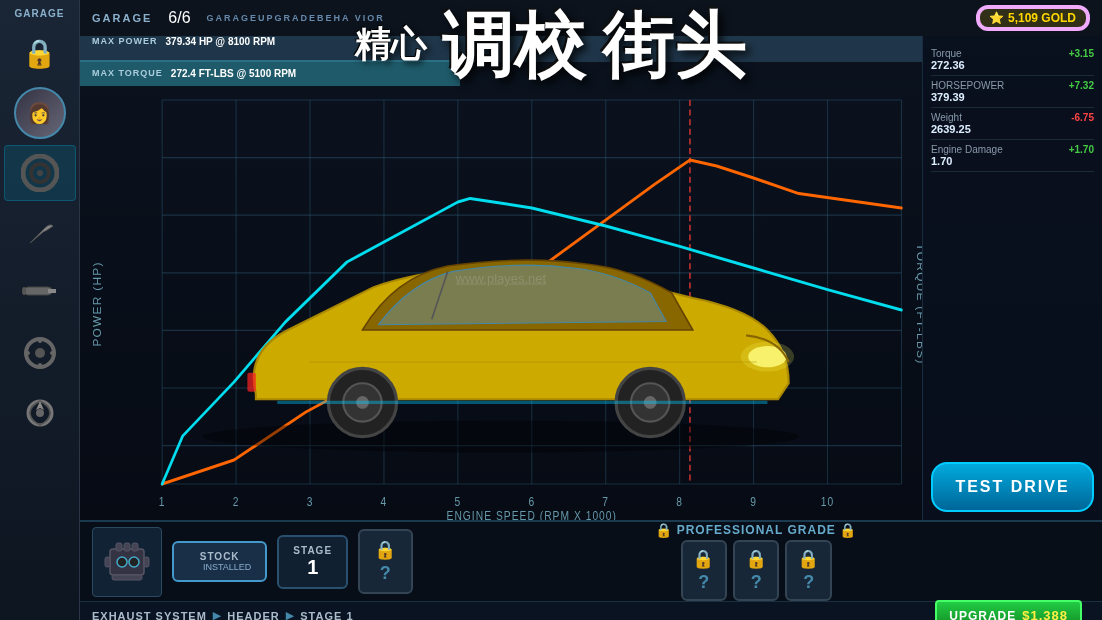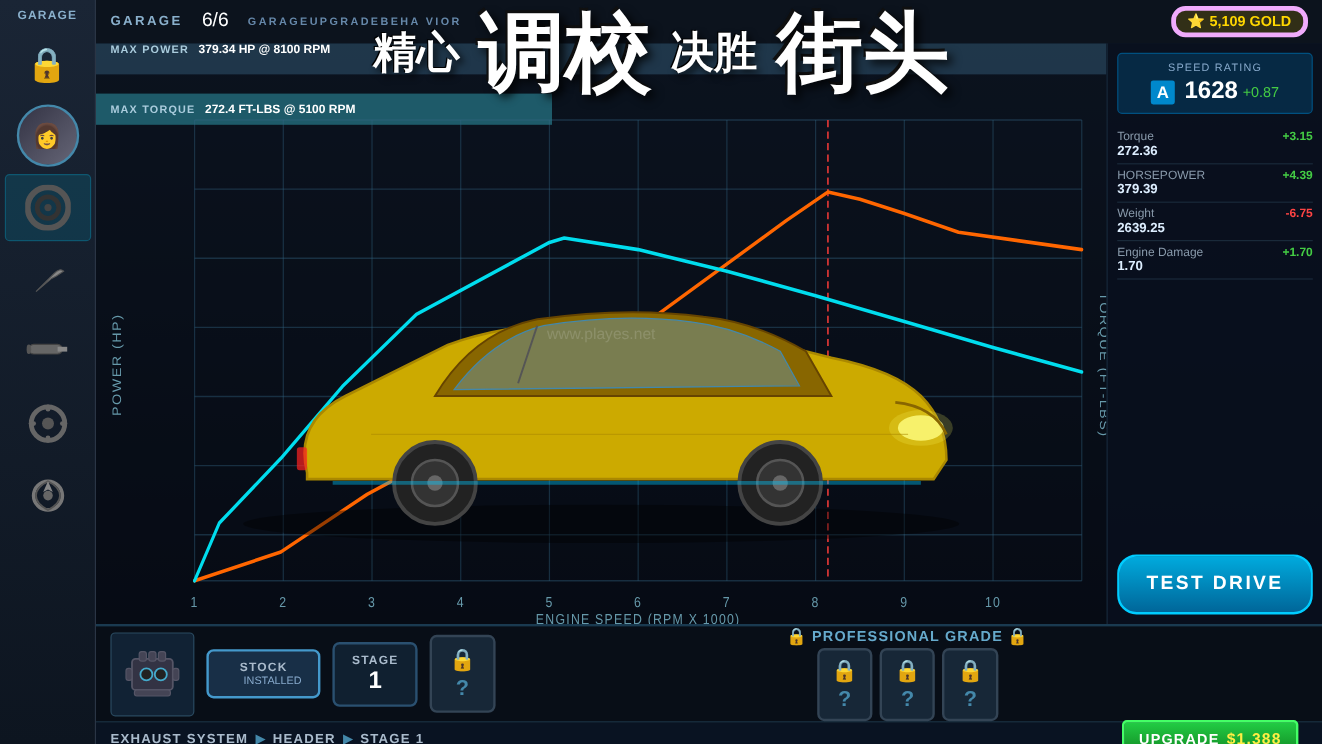--- a/index.html
+++ b/index.html
@@ -170,39 +170,40 @@
       left: 0;
       right: 0;
       height: 26px;
       background: rgba(80, 140, 180, 0.3);
       display: flex;
       align-items: flex-start;
       padding: 0 12px;
     }
     .max-torque-bar {
       position: absolute;
-      top: 42px;
+      top: 24px;
       left: 0;
       width: 380px;
       height: 26px;
       background: rgba(60, 200, 220, 0.4);
       display: flex;
       align-items: center;
       padding: 0 12px;
     }
 
     .watermark {
       position: absolute;
       top: 50%;
       left: 50%;
       transform: translate(-50%, -50%);
       color: rgba(255,255,255,0.15);
       font-size: 13px;
       z-index: 5;
       pointer-events: none;
+      text-decoration: underline;
     }
 
     
     .car-silhouette {
       position: absolute;
       bottom: 60px;
       left: 80px;
       right: 80px;
       height: 260px;
       z-index: 2;
@@ -470,21 +471,20 @@
     }
   </style>
 </head>
 <body>
 
 <div class="bg-scene"></div>
 
 <div class="title-overlay">
   <span class="title-chinese-small">精心</span>
   <span class="title-chinese-large">调校</span>
-  <span class="title-chinese-small">决胜</span>
   <span class="title-chinese-large">街头</span>
 </div>
 
 <div class="left-sidebar">
   <div class="sidebar-top-label">GARAGE</div>
 
   <div class="sidebar-item">
     <span class="item-icon">🔒</span>
   </div>
 
@@ -653,43 +653,35 @@
 
           <path d="M50 168 L510 168" stroke="rgba(0,200,255,0.4)" stroke-width="3"></path>
         </g>
       </svg>
     </div>
 
   </div>
 
   <div class="right-panel">
 
-    <div class="speed-rating-box">
-      <div class="speed-label">SPEED RATING</div>
-      <div style="display:flex;align-items:center;justify-content:center;gap:4px;margin-top:4px">
-        <span class="speed-grade">A</span>
-        <span class="speed-number">1628</span>
-        <span class="speed-delta">+0.87</span>
-      </div>
-    </div>
 
     <div>
       <div class="stat-row">
         <div>
           <div class="stat-row-label">Torque</div>
           <div class="stat-row-value">272.36</div>
         </div>
         <div class="stat-row-delta delta-pos">+3.15</div>
       </div>
       <div class="stat-row">
         <div>
           <div class="stat-row-label">HORSEPOWER</div>
           <div class="stat-row-value">379.39</div>
         </div>
-        <div class="stat-row-delta delta-pos">+4.39</div>
+        <div class="stat-row-delta delta-pos">+7.32</div>
       </div>
       <div class="stat-row">
         <div>
           <div class="stat-row-label">Weight</div>
           <div class="stat-row-value">2639.25</div>
         </div>
         <div class="stat-row-delta delta-neg">-6.75</div>
       </div>
       <div class="stat-row">
         <div>

